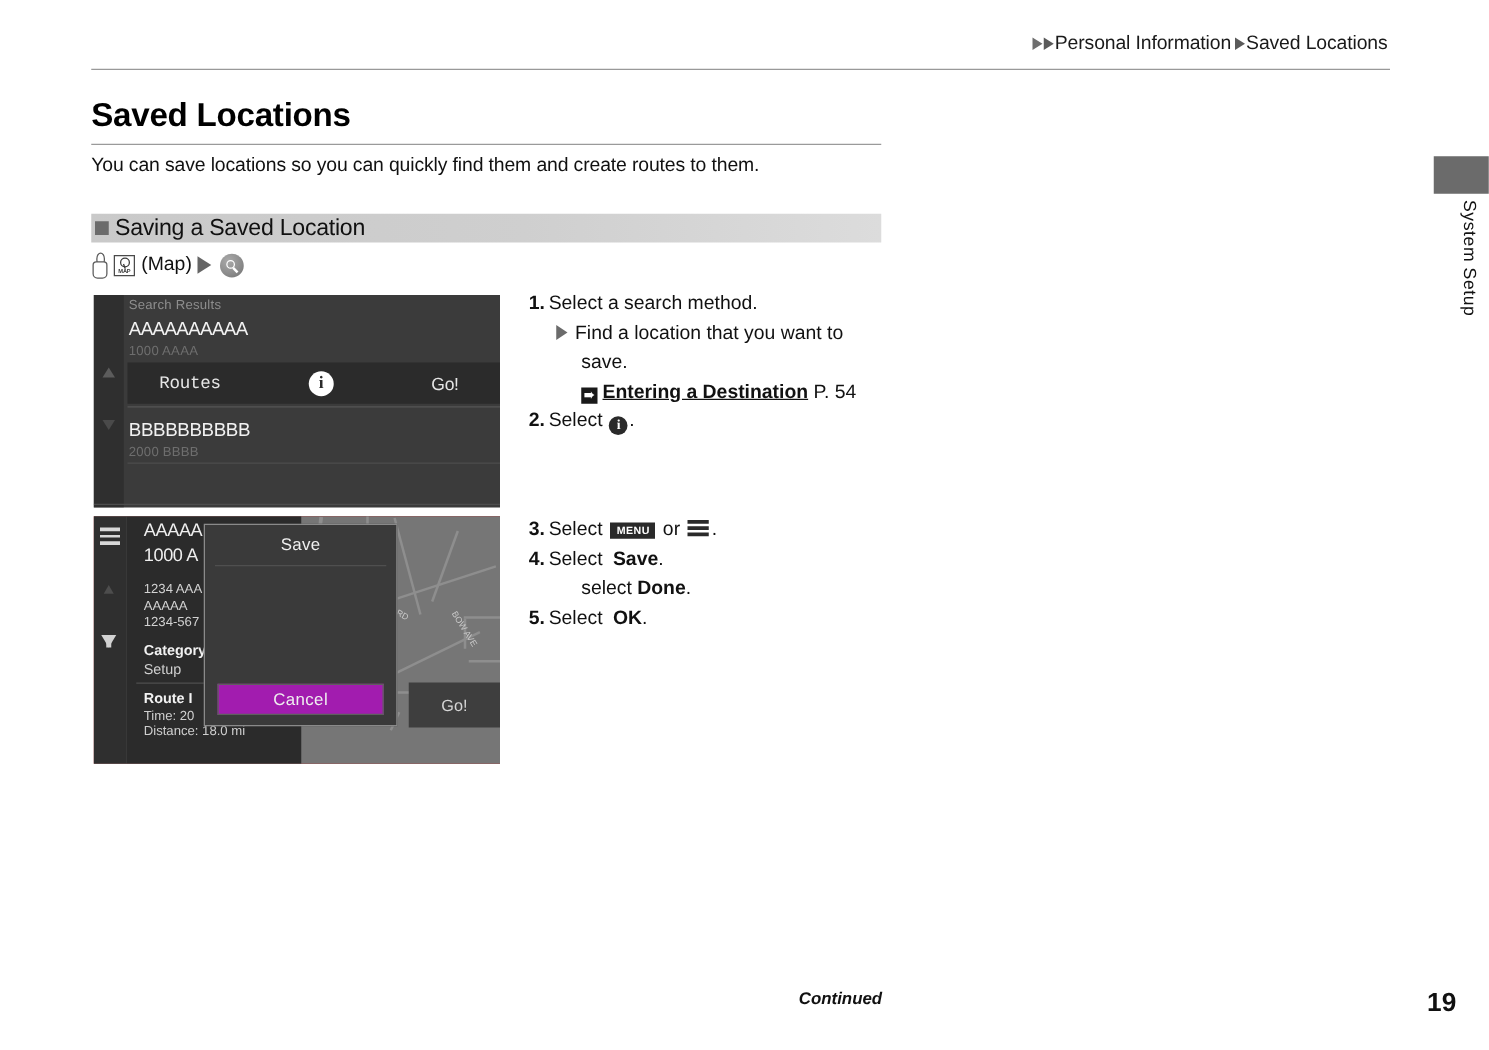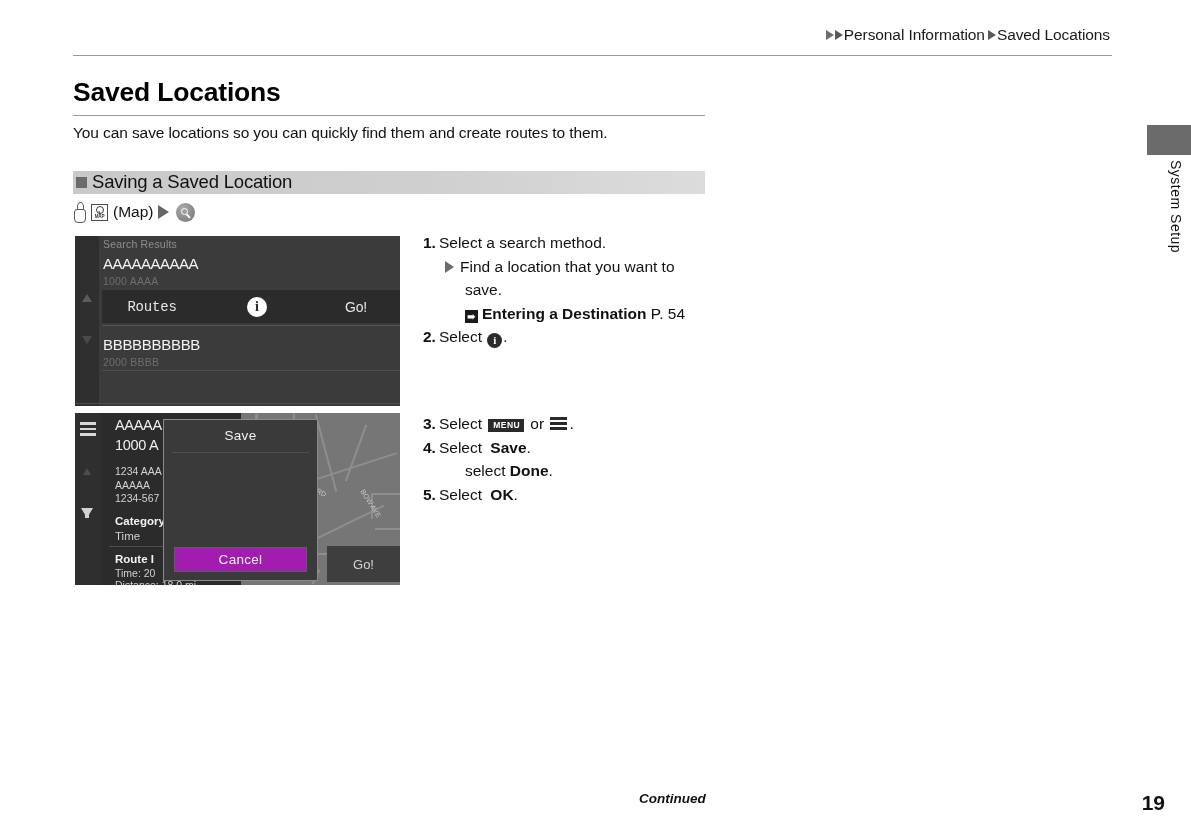--- a/index.html
+++ b/index.html
@@ -367,21 +367,21 @@
     height: 1px;
     background: #4d4d4d;
   }
 
   
   #screenshot-two {
     position: absolute;
     top: 413px;
     left: 75px;
     width: 325px;
-    height: 172px;
+    height: 198px;
     overflow: hidden;
     background: #7f1d1d;
   }
   #s2-map {
     position: absolute;
     inset: 0;
     background: #767676;
   }
   .road {
     position: absolute;
@@ -623,21 +623,21 @@
     height: 13px;
     background: #1a1a1a;
     color: #ffffff;
     font-size: 10px;
     line-height: 13px;
     text-align: center;
     vertical-align: -1px;
     margin-right: 4px;
     font-weight: bold;
   }
-  .ref-bold { font-weight: bold; }
+  .ref-bold { font-weight: bold; text-decoration: underline; }
   .bold { font-weight: bold; }
   .inline-info {
     display: inline-block;
     width: 15px;
     height: 15px;
     border-radius: 50%;
     background: #2a2a2a;
     color: #ffffff;
     font-size: 11px;
     font-weight: bold;
@@ -800,21 +800,21 @@
     <span class="arrow-dn2"></span>
   </div>
 
   <div id="s2-panel">
     <div id="s2-poi-name">AAAAA</div>
     <div id="s2-poi-addr">1000 A</div>
     <div id="s2-addr-block" style="white-space:pre;">1234 AAA
 AAAAA
 1234-567</div>
     <div id="s2-cat-label">Category</div>
-    <div id="s2-cat-value">Time</div>
+    <div id="s2-cat-value">Setup</div>
     <div id="s2-panel-sep"></div>
     <div id="s2-route-label">Route I</div>
     <div id="s2-route-time">Time: 20</div>
     <div id="s2-route-dist">Distance: 18.0 mi</div>
   </div>
 </div>
 
 <div class="map-pin"></div>
 <div class="street-label" style="left:288px; top:482px; transform:rotate(28deg);">FOREST RD</div>
 <div class="street-label" style="left:355px; top:500px; transform:rotate(58deg);">BOW AVE</div>

